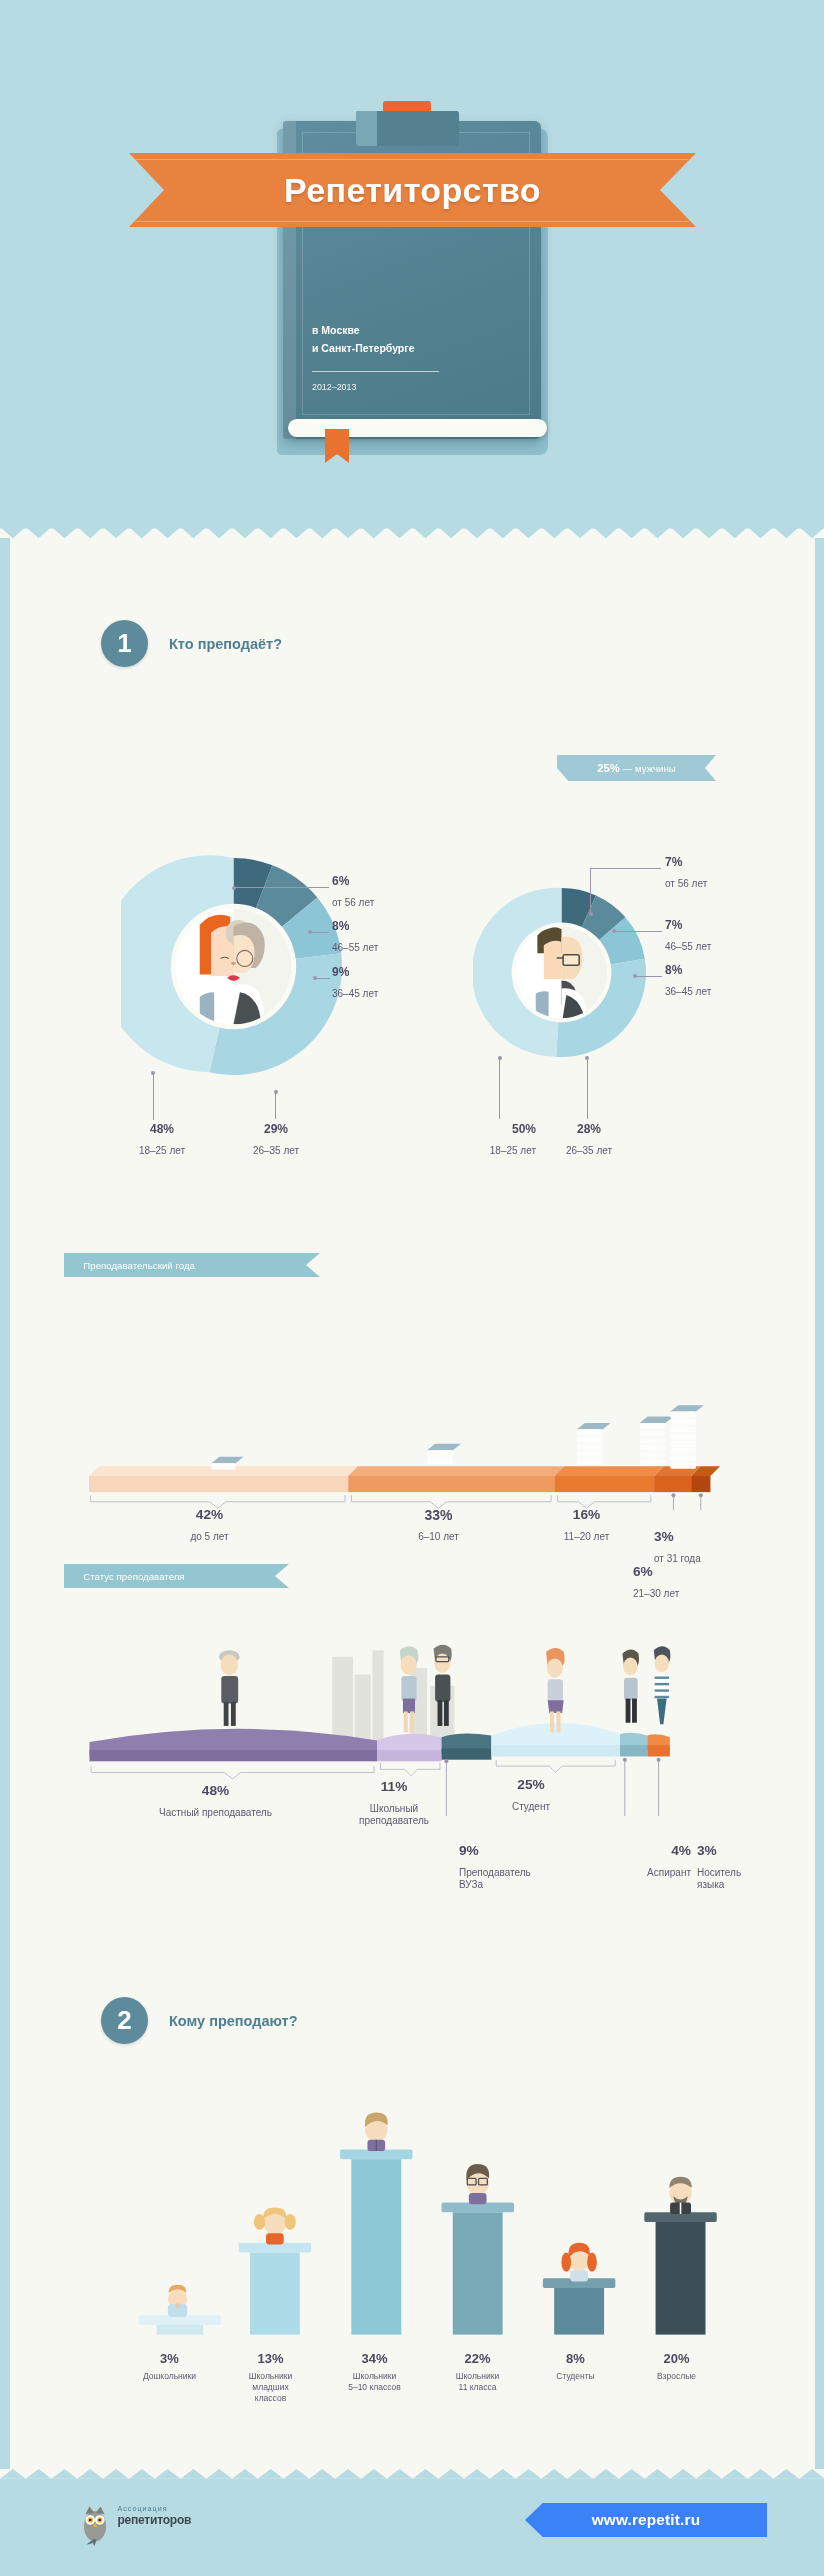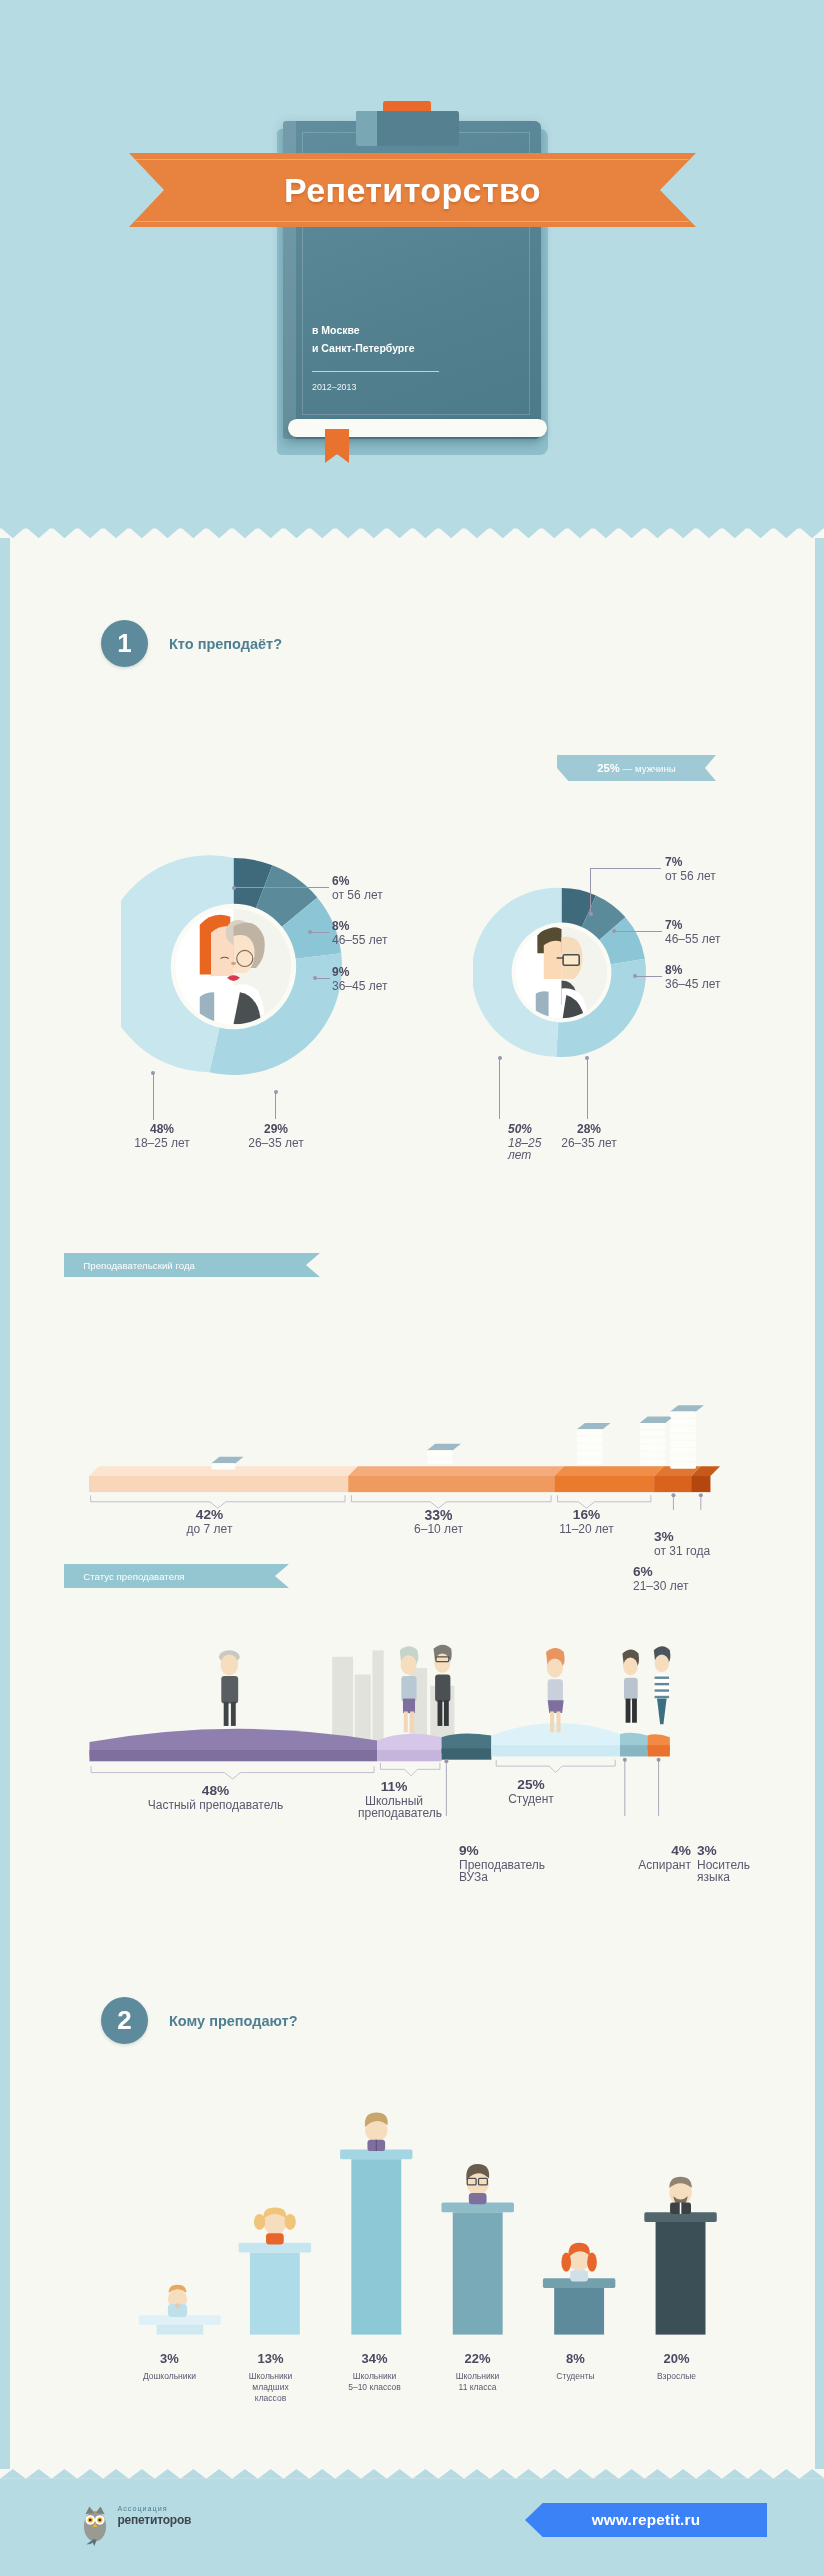--- a/index.html
+++ b/index.html
@@ -126,21 +126,21 @@
     clip-path: polygon(0 0, 159px 0, 148px 13px, 159px 26px, 11.3px 26px, 0 13px);
     display: flex; align-items: center; justify-content: center;
   }
   .gbar-txt { color: #fff; font-size: 9.7px; }
   .gbar-txt b { font-size: 11.3px; }
 
   
   .donut-wrap { position: absolute; }
   .lbl { position: absolute; }
   .lbl-pct { font-size: 12px; font-weight: bold; color: #4d4961; line-height: 14.5px; }
-  .lbl-sub { font-size: 12px; color: #5b5870; line-height: 12px; }
+  .lbl-sub { font-size: 10px; color: #5b5870; line-height: 12px; margin-top: 8px; }
   .leader { position: absolute; background: #9a96ad; }
   .leader-dot {
     position: absolute; width: 4px; height: 4px; border-radius: 50%; background: #9a96ad;
   }
 
   
   .tab {
     position: absolute; height: 24px; background: #94c6d2;
     display: flex; align-items: center; padding-left: 19.3px;
     color: #fff; font-size: 9.7px;
@@ -369,21 +369,21 @@
 
   <div class="leader-dot" style="left:633px; top:974px;"></div>
   <div class="leader" style="left:635px; top:976px; width:27px; height:0.8px;"></div>
   <div class="lbl" style="left:665px; top:963px;">
     <div class="lbl-pct">8%</div>
     <div class="lbl-sub">36–45 лет</div>
   </div>
 
   <div class="leader-dot" style="left:498px; top:1056px;"></div>
   <div class="leader" style="left:499px; top:1058px; width:0.8px; height:61px;"></div>
-  <div class="lbl" style="left:508px; top:1122px; text-align:left; width:56px;font-style:italic;">
+  <div class="lbl" style="left:480px; top:1122px; text-align:right; width:56px;">
     <div class="lbl-pct">50%</div>
     <div class="lbl-sub">18–25 лет</div>
   </div>
 
   <div class="leader-dot" style="left:585px; top:1056px;"></div>
   <div class="leader" style="left:587px; top:1058px; width:0.8px; height:61px;"></div>
   <div class="lbl" style="left:561px; top:1122px; text-align:center; width:56px;">
     <div class="lbl-pct">28%</div>
     <div class="lbl-sub">26–35 лет</div>
   </div>
@@ -459,21 +459,21 @@
       </g>
       <g stroke="#9a96ad" stroke-width="1">
         <line x1="726" y1="112" x2="726" y2="190"></line>
         <line x1="760" y1="112" x2="760" y2="146"></line>
       </g>
     </svg>
   </div>
 
   <div class="lbl" style="left:161px; top:1508px; text-align:center; width:97px;">
     <div class="lbl-pct" style="font-size:13.7px;">42%</div>
-    <div class="lbl-sub">до 7 лет</div>
+    <div class="lbl-sub">до 5 лет</div>
   </div>
   <div class="lbl" style="left:390px; top:1508px; text-align:center; width:97px;">
     <div class="lbl-pct" style="font-size:14px;">33%</div>
     <div class="lbl-sub">6–10 лет</div>
   </div>
   <div class="lbl" style="left:538px; top:1508px; text-align:center; width:97px;">
     <div class="lbl-pct" style="font-size:13.7px;">16%</div>
     <div class="lbl-sub">11–20 лет</div>
   </div>
   <div class="lbl" style="left:654px; top:1530px;">

